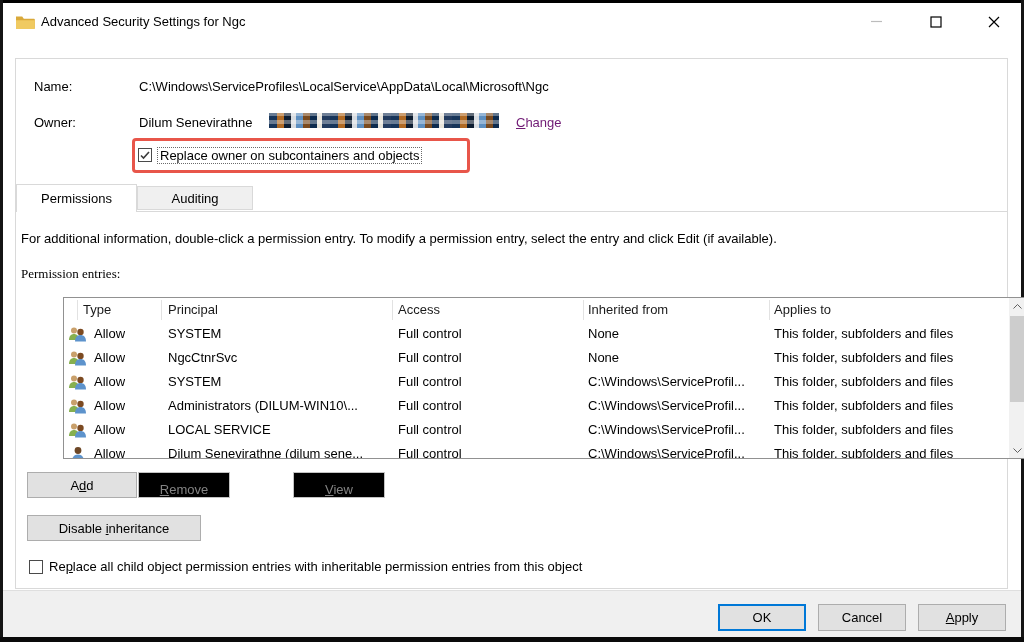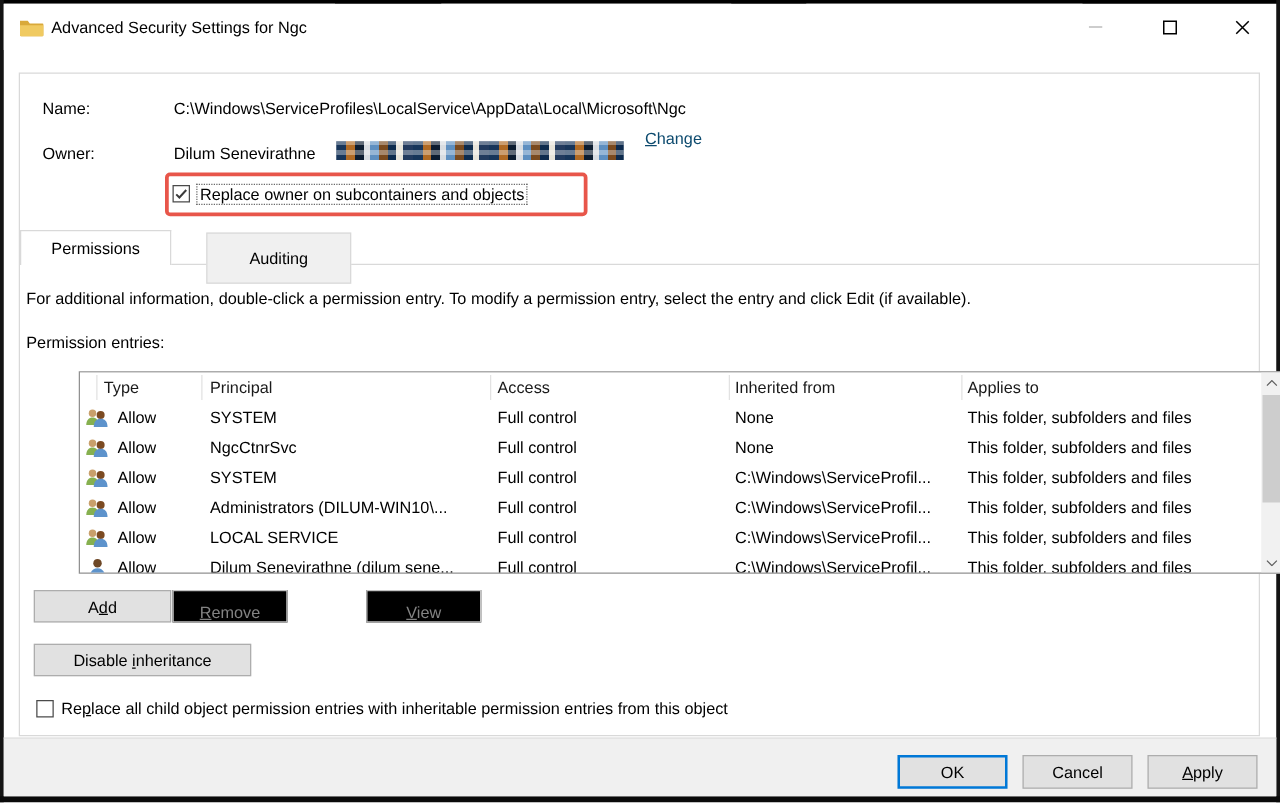--- a/index.html
+++ b/index.html
@@ -23,37 +23,37 @@
   
   .panel { left:15px; top:58px; width:993px; height:531px; background:#fff; border:1px solid #d9d9d9; }
 
   .prop-label { position:absolute; left:18px; font-size:13px; }
   .prop-value { position:absolute; left:123px; font-size:13px; }
   .redacted-owner { position:absolute; left:253px; top:54px; width:230px; height:15px;
     background:
       repeating-linear-gradient(0deg, rgba(255,255,255,0) 0 4px, rgba(255,255,255,0.35) 4px 8px),
       repeating-linear-gradient(90deg, #17355a 0 8px, #b06a24 8px 15px, #0c1c30 15px 22px, #d8dce1 22px 27px, #5e8fc0 27px 34px, #7a4a1e 34px 41px, #0d2b4e 41px 48px, #e8e4da 48px 53px, #223a5e 53px 61px);
   }
-  .change-link { position:absolute; left:500px; top:44px; color:#0c4a6e; cursor:pointer; }
+  .change-link { position:absolute; left:500px; top:56px; color:#701a75; cursor:pointer; }
   .change-link .key { text-decoration:underline; }
 
   .annotation { position:absolute; left:116px; top:79px; width:338px; height:35px; border:3px solid #e8564a; border-radius:4px; pointer-events:none; }
 
   .cbx-row { position:absolute; display:flex; align-items:center; gap:6px; }
   .cbx-box { width:14px; height:14px; background:#fff; border:1px solid #4a4a4a; display:flex; align-items:center; justify-content:center; flex:0 0 auto; }
   .cbx-label-focus { outline:1px dotted #6a6a6a; padding:0 2px; }
 
   
   .tab { position:absolute; display:flex; align-items:center; justify-content:center; font-size:13px; }
   .tab-active { left:0; top:125px; width:121px; height:28px; background:#fff; border:1px solid #d9d9d9; border-bottom:none; z-index:2; }
-  .tab-idle { top:127px; height:41px; background:#f0f0f0; border:1px solid #d9d9d9; z-index:1;margin-left:28px; }
+  .tab-idle { top:127px; height:24px; background:#f0f0f0; border:1px solid #d9d9d9; z-index:1; }
   .tab-line { position:absolute; left:0; top:152px; width:991px; height:1px; background:#d9d9d9; z-index:0; }
 
   .description { position:absolute; left:5px; top:172px; width:975px; }
-  .entries-label { position:absolute; left:5px; top:207px; }
+  .entries-label { position:absolute; left:5px; top:207px;font-family:Liberation Serif, serif; }
 
   
   .ptable { position:absolute; left:11px; top:238px; width:964px; height:162px; border:1px solid #919191; background:#fff; overflow:hidden;margin-left:36px; }
   .thead { position:absolute; left:0; top:0; width:962px; height:24px; background:#fff; }
   .th { position:absolute; top:0; line-height:24px; color:#1a1a1a; }
   .hdiv { position:absolute; top:2px; width:1px; height:20px; background:#e2e2e2; }
   .trow { position:absolute; left:0; width:944px; height:24px; }
   .td { position:absolute; top:0; line-height:24px; white-space:nowrap; overflow:hidden; }
   .row-icon { position:absolute; left:3px; top:4px; }
   .c-type { left:30px; } .c-principal { left:104px; width:225px; } .c-access { left:334px; }

